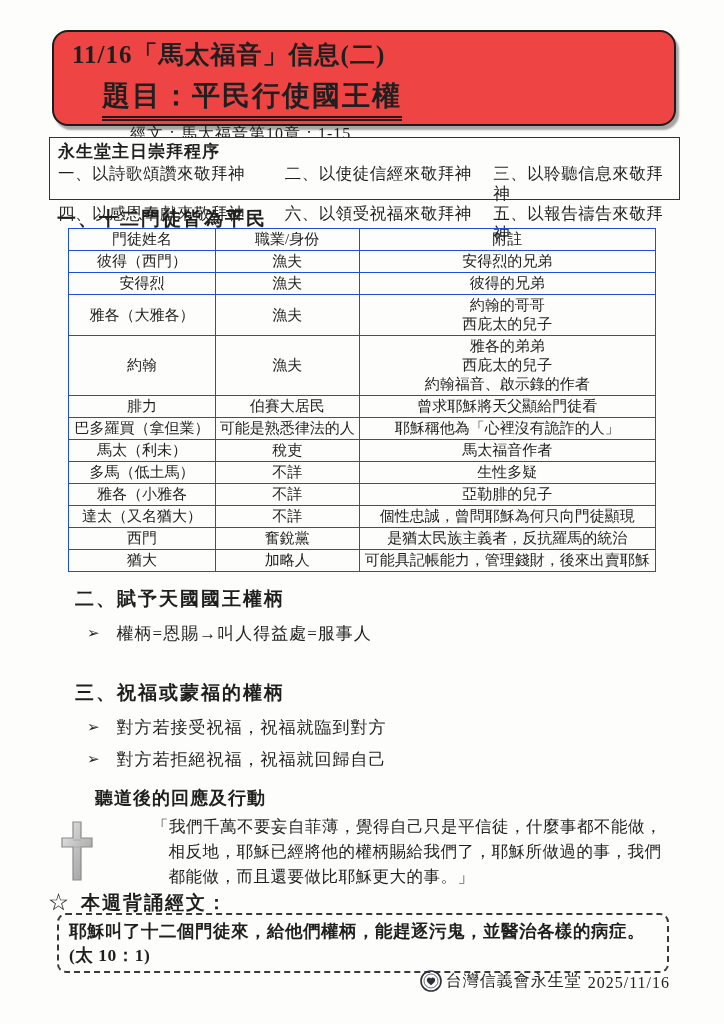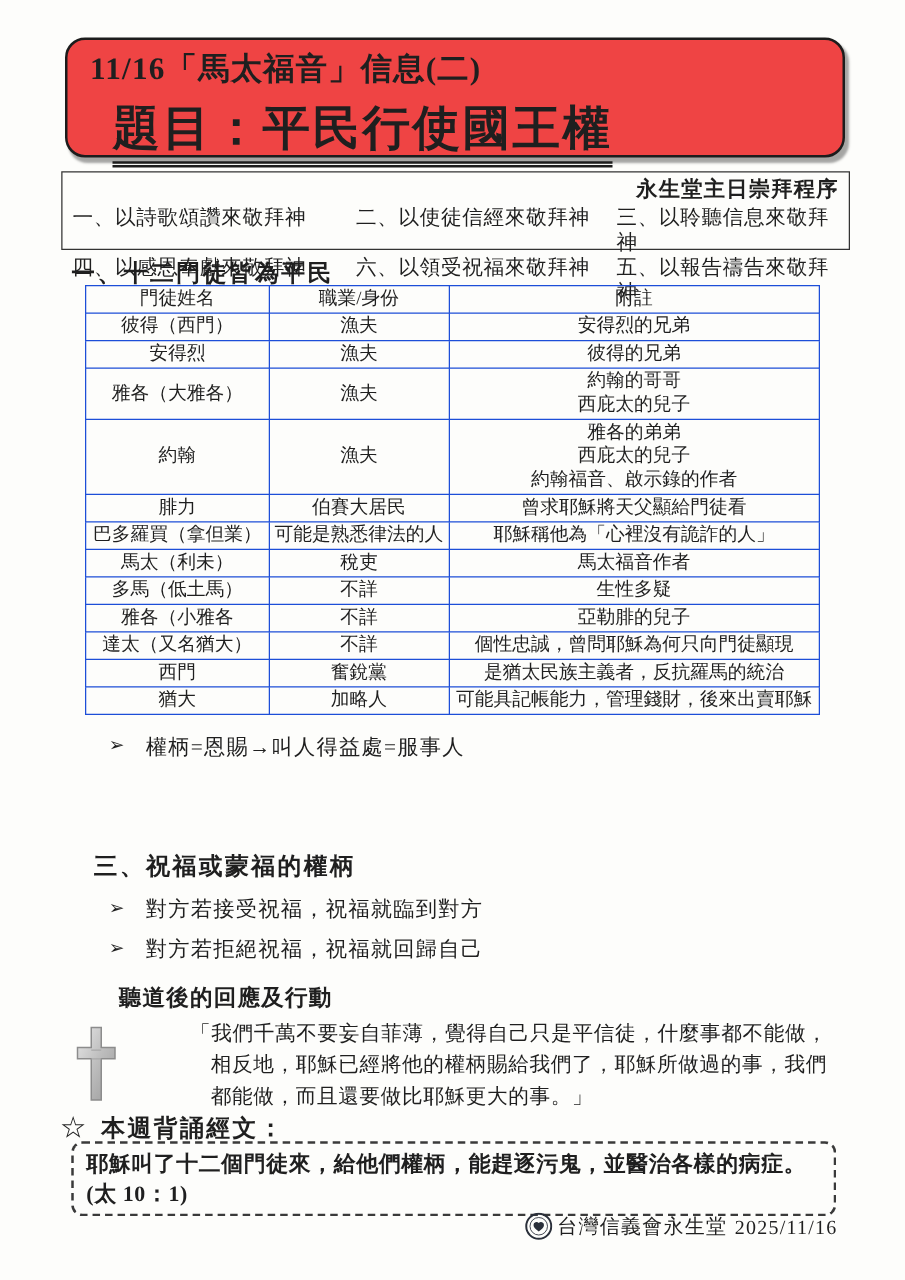--- a/index.html
+++ b/index.html
@@ -18,32 +18,32 @@
   
   .header-box{
     position:absolute;left:52px;top:30px;width:624px;height:96px;
     border:2.5px solid #1c1c1c;border-radius:16px;
     background:#ef4444;
     box-shadow:3px 4px 2px rgba(0,0,0,.35);
     padding:6px 18px 0 18px;box-sizing:border-box;
   }
   .header-line1{font-size:25px;font-weight:700;letter-spacing:1px;}
   .header-topic{
-    margin:6px 0 0 18px;display:inline-block;
-    font-size:38px;font-weight:700;letter-spacing:2px;
+    margin:6px 0 0 30px;display:inline-block;
+    font-size:28px;font-weight:700;letter-spacing:2px;
     border-bottom:5px double #1c1c1c;padding-bottom:1px;
   }
   .header-scripture{margin:3px 0 0 58px;font-size:16px;letter-spacing:1px;}
   
   .worship-box{
     position:absolute;left:49px;top:137px;width:631px;height:63px;
     border:1.5px solid #333;box-sizing:border-box;
     padding:2px 8px;background:#fdfdfb;
   }
-  .worship-title{font-size:17px;font-weight:700;letter-spacing:1px;text-align:right;}
+  .worship-title{font-size:17px;font-weight:700;letter-spacing:1px;}
   .worship-grid{
     display:grid;grid-template-columns:37% 34% 29%;
     font-size:16.5px;letter-spacing:.5px;line-height:20px;margin-top:1px;
   }
   
   .sec1-title{position:absolute;left:57px;top:206px;font-size:19px;font-weight:700;letter-spacing:2px;}
   .disciples-table{
     position:absolute;left:68px;top:228px;width:588px;
     border-collapse:collapse;table-layout:fixed;
     font-size:15px;
@@ -189,20 +189,21 @@
       </tr>
       <tr>
         <td>猶大</td>
         <td>加略人</td>
         <td class="cell-notes">可能具記帳能力，管理錢財，後來出賣耶穌</td>
       </tr>
     </tbody>
   </table>
 
   <div class="section sec2">
+    <div class="sec-title">二、賦予天國國王權柄</div>
     <div class="bullet-row">
       <span class="bullet-glyph">➢</span>
       <span>權柄=恩賜→叫人得益處=服事人</span>
     </div>
   </div>
 
   <div class="section sec3">
     <div class="sec-title">三、祝福或蒙福的權柄</div>
     <div class="bullet-row">
       <span class="bullet-glyph">➢</span>

